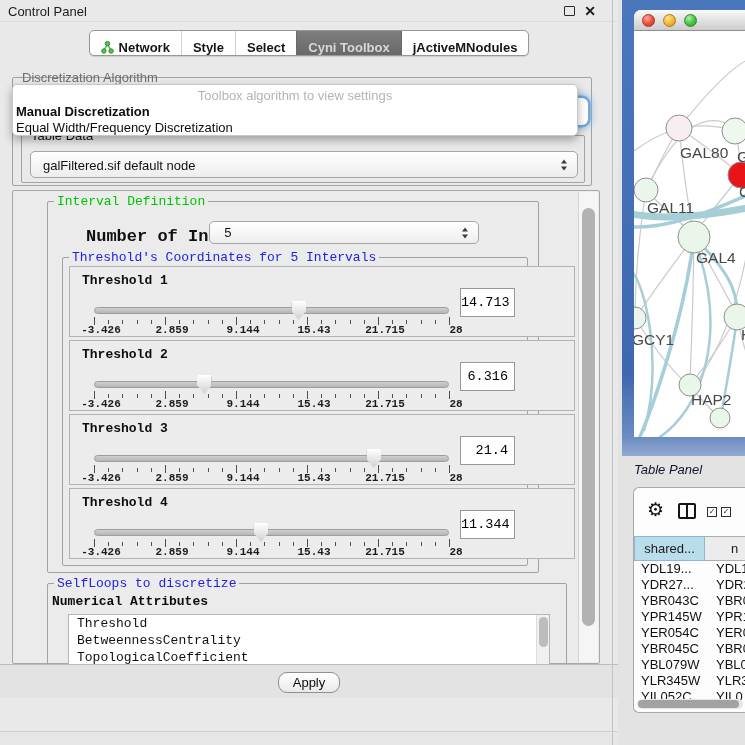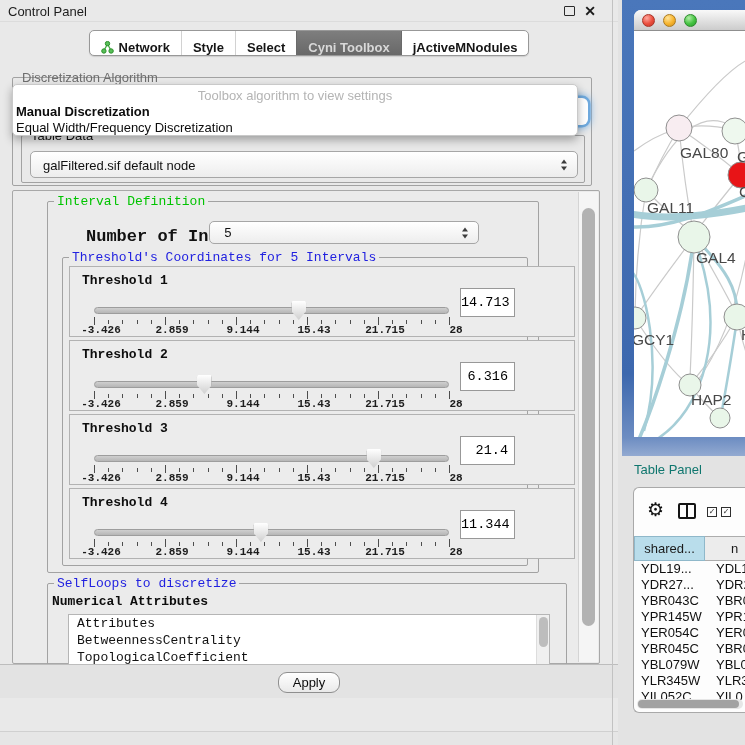--- a/index.html
+++ b/index.html
@@ -97,21 +97,21 @@
   #blue-frame { position:absolute; left:4px; top:0; width:123px; height:456px;
                 background:linear-gradient(180deg,#4a77bb 0%,#3d68ae 82%,#6d8dc2 96%,#93aad1 100%); }
   #mac-window { position:absolute; left:12px; top:10px; width:115px; height:427px; border-radius:7px 0 0 0; overflow:hidden; background:#fff; }
   #mac-titlebar { position:relative; height:21px; background:linear-gradient(#f9f9f9,#cccccc); border-bottom:1px solid #8f8f8f; }
   .light { position:absolute; top:4px; width:13px; height:13px; border-radius:50%; }
   .light.red    { left:8px;  background:radial-gradient(circle at 35% 28%, #ffa79e, #ea4d3c 55%, #c2392b); border:0.5px solid #a93428; }
   .light.yellow { left:29px; background:radial-gradient(circle at 35% 28%, #ffe49a, #f7b32c 55%, #cd8f1f); border:0.5px solid #ab7a1e; }
   .light.green  { left:50px; background:radial-gradient(circle at 35% 28%, #b2eda6, #44c341 55%, #2e9a2e); border:0.5px solid #2c8a2c; }
   #net-canvas { width:115px; height:406px; background:#ffffff; }
 
-  #table-panel-title { position:absolute; left:16px; top:462px; font-size:13px; color:#0f766e; }
+  #table-panel-title { position:absolute; left:16px; top:462px; font-size:13px; color:#0f172a;font-style:italic; }
   #table-container { position:absolute; left:15px; top:487px; width:112px; height:226px; background:#fdfdfd;
                      border:1px solid #a9a9a9; border-right:none; border-radius:6px 0 0 6px; overflow:hidden; }
   #tp-toolbar { position:relative; height:48px; }
   .gear-ic { position:absolute; left:13px; top:11px; font-size:19px; color:#111; line-height:22px; }
   .split-ic { position:absolute; left:44px; top:15px; width:18px; height:16px; border:2px solid #141414; border-radius:2px; }
   .split-ic::after { content:""; position:absolute; left:6px; top:0; width:2px; height:12px; background:#141414; }
   .chk-ic { position:absolute; top:19px; width:10px; height:10px; border:1.5px solid #2e2e2e; font-size:8px; line-height:8px; text-align:center; color:#2e2e2e; }
   #chk1 { left:73px; } #chk2 { left:87px; }
 
   #tp-header { position:absolute; left:0; top:48px; width:200px; height:25px; display:flex; }
@@ -373,21 +373,21 @@
   </div>
 </div>
       </div>
     </div>
 
     <div class="grp" id="attr-grp">
       <span class="grp-label blue">SelfLoops to discretize</span>
       <span id="attr-list-label">Numerical Attributes</span>
       <div id="attr-list">
         <div id="attr-items">
-            <div class="attr-item">Attributes</div>
+            <div class="attr-item">Threshold</div>
             <div class="attr-item">BetweennessCentrality</div>
             <div class="attr-item">TopologicalCoefficient</div>
           </div>
         <div id="attr-scroll">
             <div class="thumb"></div>
           </div>
       </div>
     </div>
 
     <div id="vscroll">

